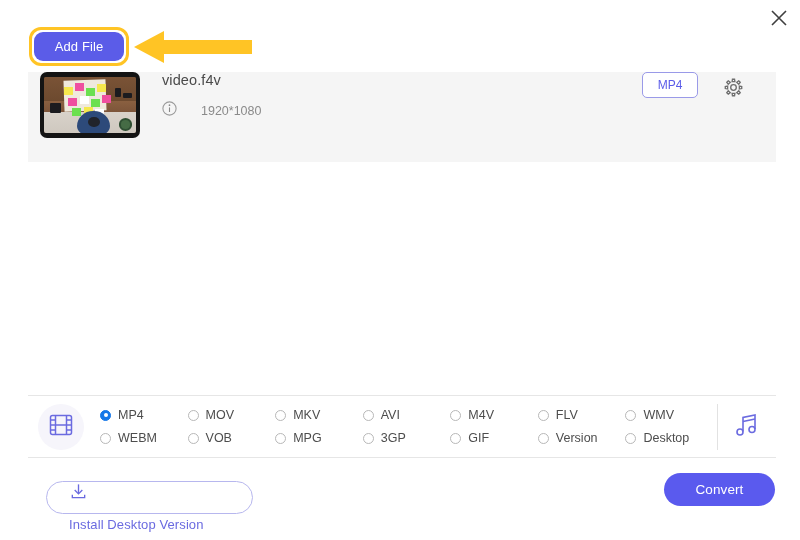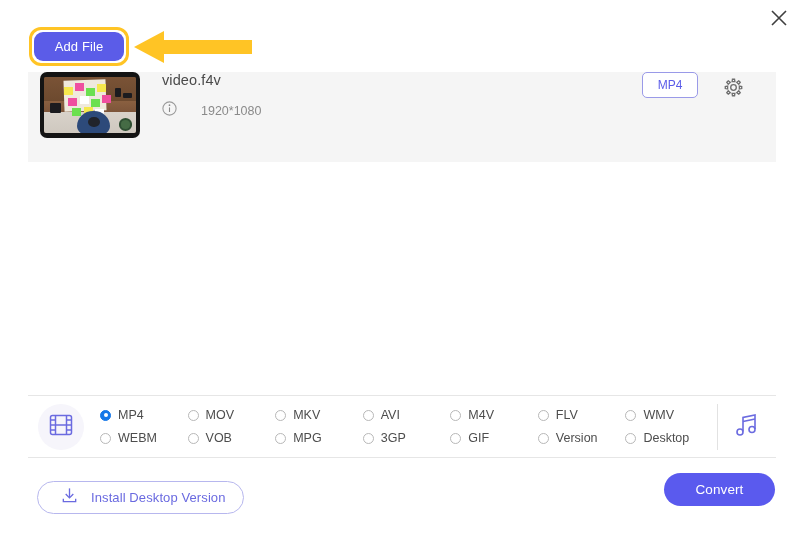--- a/index.html
+++ b/index.html
@@ -232,30 +232,30 @@
   .music-icon {
     width: 58px; height: 46px;
     display: flex; align-items: center; justify-content: center;
     cursor: pointer;
     flex: 0 0 auto;
   }
 
   
   .install-btn {
     position: absolute;
-    left: 37px; top: 481px;
+    left: 46px; top: 481px;
     width: 207px; height: 33px;
     border: 1px solid #b7b7ee;
     border-radius: 17px;
     background: #ffffff;
     display: flex;
-    align-items: center;
     gap: 12px;
     padding-left: 22px;
     cursor: pointer;
+    flex-direction: column;
   }
   .install-label {
     font-size: 13px;
     color: #6a6ae0;
     letter-spacing: 0.1px;
   }
   .convert-btn {
     position: absolute;
     left: 664px; top: 473px;
     width: 111px; height: 33px;

